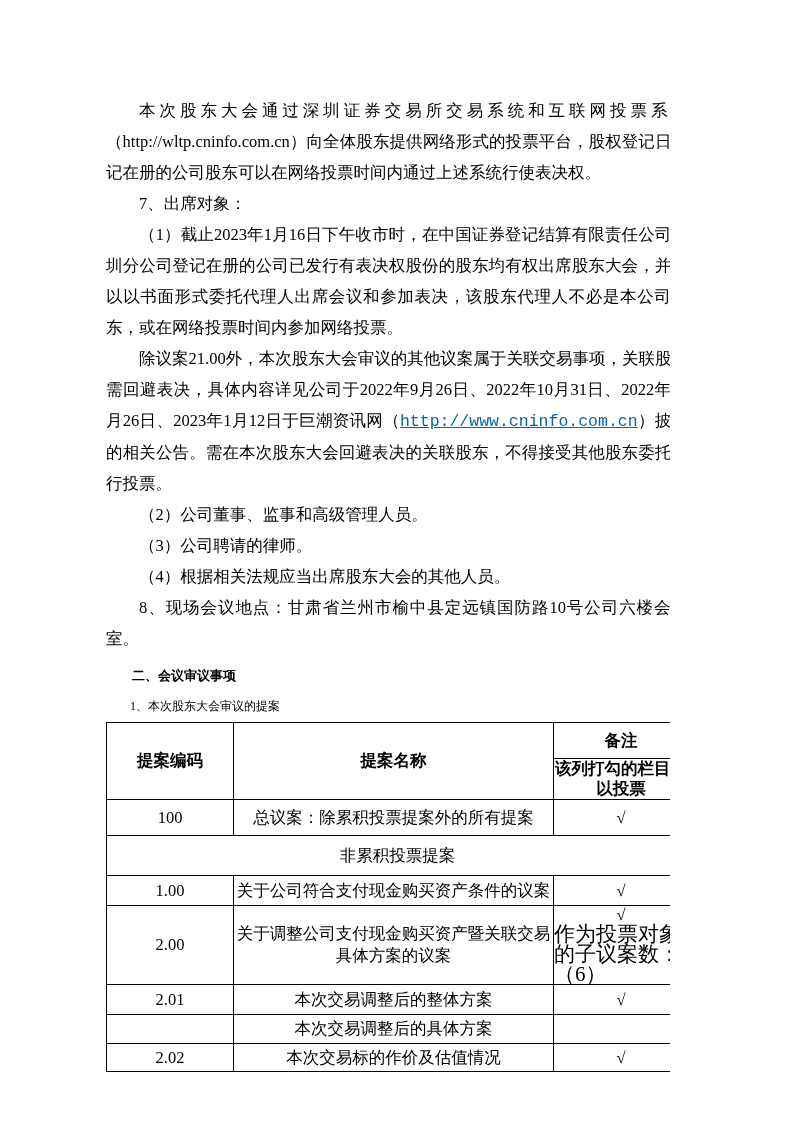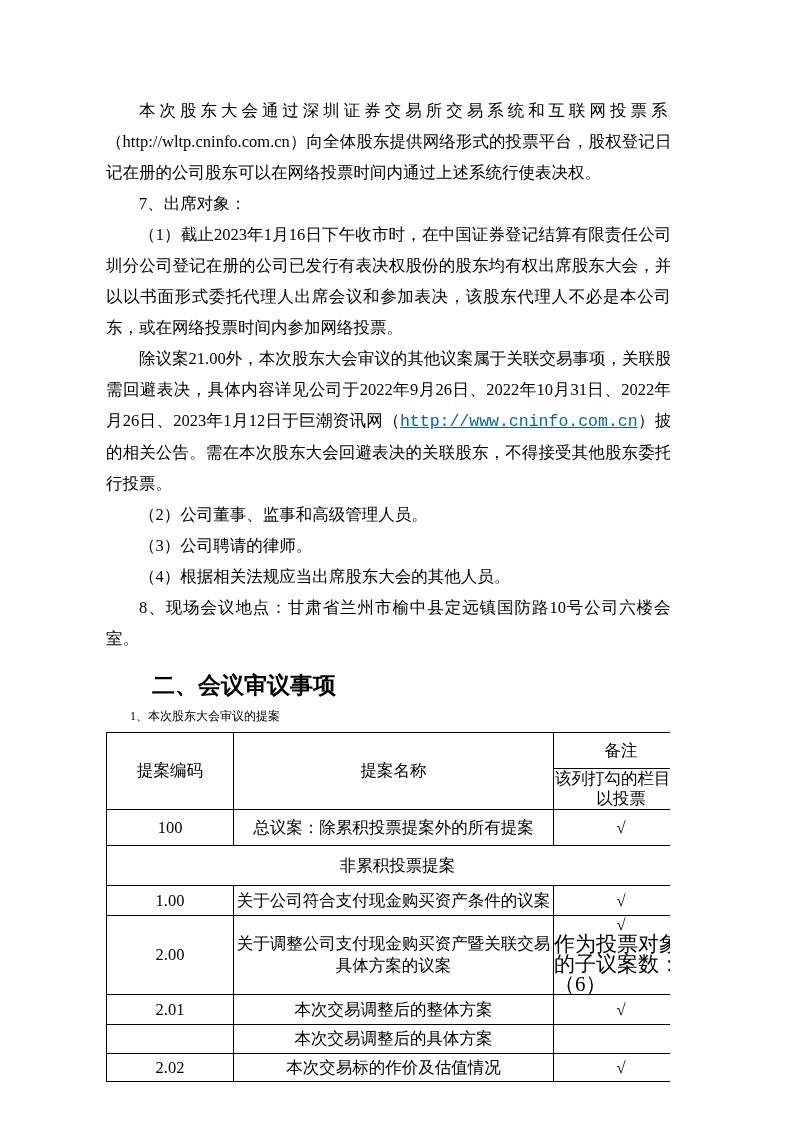--- a/index.html
+++ b/index.html
@@ -26,25 +26,25 @@
     text-align: justify;
     text-indent: 2em;
     color: #000000;
   }
   .par a, .doc-link {
     color: #0369a1;
     text-decoration: underline;
     font-family: Liberation Mono, monospace;
   }
   .section-heading {
-    font-size: 23px;
+    font-size: 13px;
     font-weight: bold;
     line-height: 31px;
     text-indent: 2em;
-    margin-top: 16px;
+    margin-top: 6px;
   }
   .table-caption {
     font-size: 12px;
     line-height: 30px;
     text-indent: 2em;
   }
   table.proposals {
     width: 582px;
     border-collapse: collapse;
     table-layout: fixed;
@@ -54,21 +54,21 @@
   table.proposals col.c2 { width: 320px; }
   table.proposals col.c3 { width: 135px; }
   table.proposals th, table.proposals td {
     border: 1.5px solid #000000;
     font-size: 16.5px;
     vertical-align: middle;
     text-align: center;
     font-weight: normal;
     padding: 0;
   }
-  table.proposals th { font-weight: normal; margin-top: 16px; }
+  table.proposals th { font-weight: bold; margin-top: 16px; }
   tr.hdr1 { height: 36px; }
   tr.hdr2 { height: 39px; }
   th.col3-bottom { padding: 0 7px; line-height: 20px; }
   tr.row-100 { height: 36px; }
   tr.row-merged { height: 40px; }
   tr.row-100p { height: 30px; }
   tr.row-200 { height: 60px; }
   tr.row-201 { height: 30px; }
   tr.row-empty { height: 29px; }
   tr.row-202 { height: 28px; }

